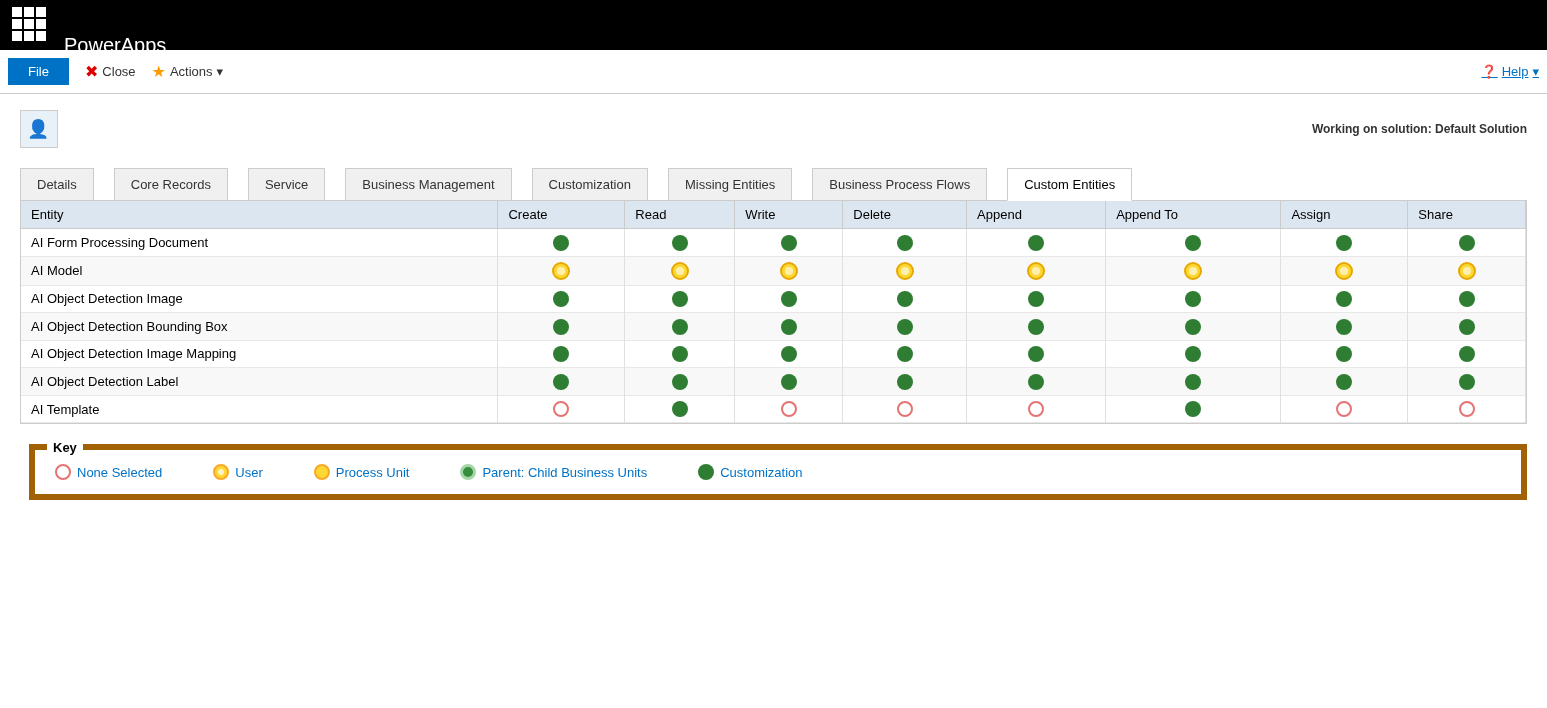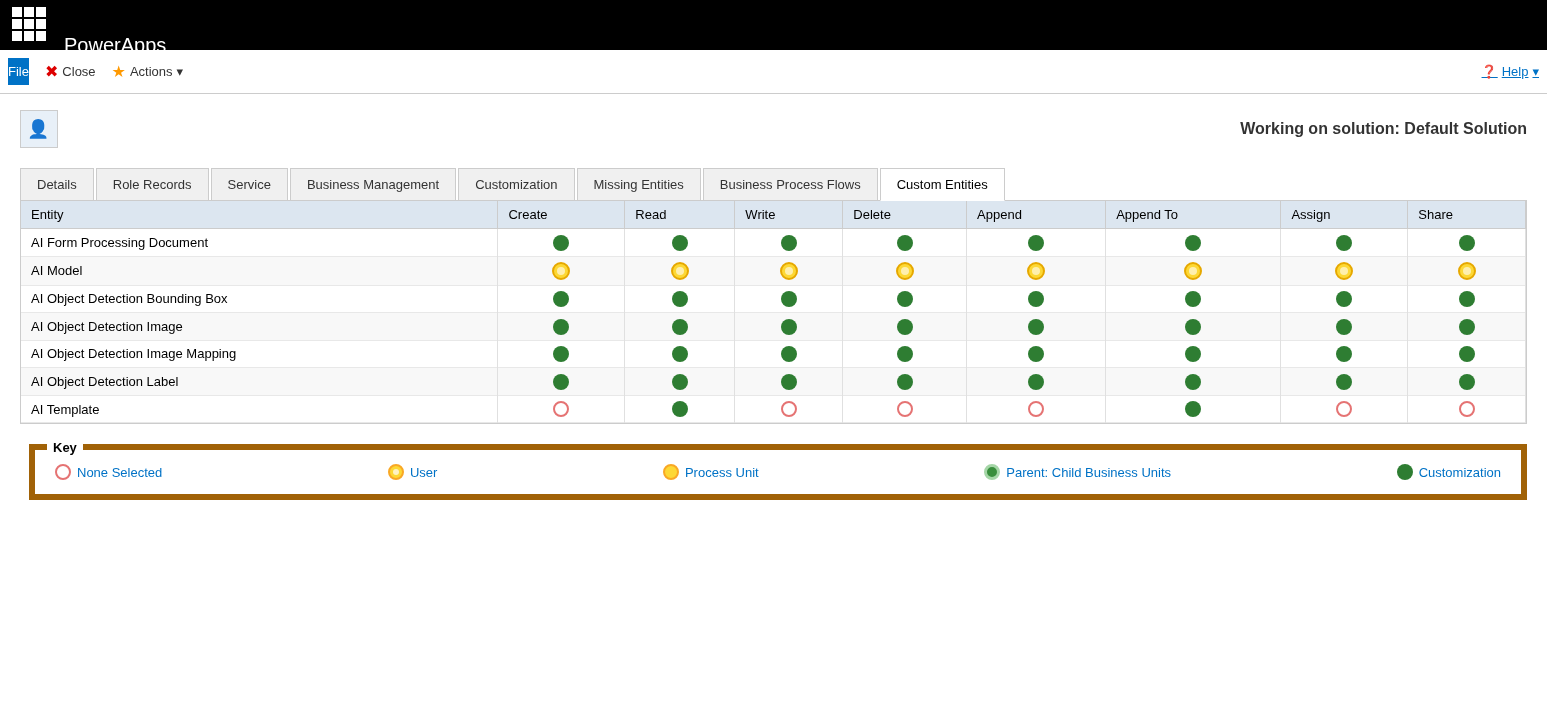--- a/index.html
+++ b/index.html
@@ -30,21 +30,21 @@
       border-bottom: 1px solid #ccc;
       height: 44px;
       display: flex;
       align-items: center;
       padding: 0 8px;
     }
     .file-btn {
       background: #0072c6;
       color: #fff;
       border: none;
-      padding: 6px 0;
+      padding: 6px 20px;
       font-size: 13px;
       cursor: pointer;
       margin-right: 8px;
     }
     .toolbar-btn {
       display: flex;
       align-items: center;
       gap: 4px;
       background: none;
       border: none;
@@ -88,37 +88,37 @@
       gap: 12px;
     }
     .security-icon {
       width: 38px; height: 38px;
       border: 1px solid #ccc;
       background: #e8f0f8;
       display: flex; align-items: center; justify-content: center;
       font-size: 18px;
     }
     .page-title { font-size: 18px; font-weight: bold; color: #000; }
-    .solution-label { font-size: 16px; font-weight: bold; color: #333; }
+    .solution-label { font-size: 12px; font-weight: bold; color: #333; }
 
     
     .tabs {
       display: flex;
       border-bottom: 1px solid #ccc;
       margin-bottom: 0;
     }
     .tab {
       padding: 8px 16px;
       border: 1px solid #ccc;
       border-bottom: none;
       background: #f0f0f0;
       cursor: pointer;
       font-size: 13px;
       color: #333;
-      margin-right: 2px;
+      margin-right: 20px;
     }
     .tab.active {
       background: #fff;
       border-bottom: 1px solid #fff;
       margin-bottom: -1px;
       color: #000;
       font-weight: 500;
     }
 
     
@@ -183,22 +183,21 @@
       top: -10px;
       left: 12px;
       background: #fff;
       padding: 0 6px;
       font-weight: bold;
       font-size: 13px;
     }
     .key-items {
       display: flex;
       align-items: center;
-      gap: 32px;
-      justify-content: space-between;
+      gap: 51px;
     }
     .key-item {
       display: flex;
       align-items: center;
       gap: 6px;
       font-size: 13px;
       color: #0072c6;
     }
 
     
@@ -246,21 +245,21 @@
 
   <div class="page-header">
     <div class="page-title-area">
       <div class="security-icon">👤</div>
     </div>
     <span class="solution-label">Working on solution: Default Solution</span>
   </div>
 
   <div class="tabs" id="tab-bar">
       <div class="tab">Details</div>
-      <div class="tab">Role Records</div>
+      <div class="tab">Core Records</div>
       <div class="tab">Service</div>
       <div class="tab">Business Management</div>
       <div class="tab">Customization</div>
       <div class="tab">Missing Entities</div>
       <div class="tab">Business Process Flows</div>
       <div class="tab active">Custom Entities</div>
     </div>
 
   <div class="table-container">
     <table>
@@ -294,32 +293,32 @@
             <td class="center"><span style="display:inline-block;width:18px;height:18px;border-radius:50%;background:#fdd835;border:2px solid #e6a800;position:relative;vertical-align:middle;"><span style="position:absolute;top:50%;left:50%;transform:translate(-50%,-50%);width:8px;height:8px;border-radius:50%;background:#fff;opacity:0.6;"></span></span></td>
             <td class="center"><span style="display:inline-block;width:18px;height:18px;border-radius:50%;background:#fdd835;border:2px solid #e6a800;position:relative;vertical-align:middle;"><span style="position:absolute;top:50%;left:50%;transform:translate(-50%,-50%);width:8px;height:8px;border-radius:50%;background:#fff;opacity:0.6;"></span></span></td>
             <td class="center"><span style="display:inline-block;width:18px;height:18px;border-radius:50%;background:#fdd835;border:2px solid #e6a800;position:relative;vertical-align:middle;"><span style="position:absolute;top:50%;left:50%;transform:translate(-50%,-50%);width:8px;height:8px;border-radius:50%;background:#fff;opacity:0.6;"></span></span></td>
             <td class="center"><span style="display:inline-block;width:18px;height:18px;border-radius:50%;background:#fdd835;border:2px solid #e6a800;position:relative;vertical-align:middle;"><span style="position:absolute;top:50%;left:50%;transform:translate(-50%,-50%);width:8px;height:8px;border-radius:50%;background:#fff;opacity:0.6;"></span></span></td>
             <td class="center"><span style="display:inline-block;width:18px;height:18px;border-radius:50%;background:#fdd835;border:2px solid #e6a800;position:relative;vertical-align:middle;"><span style="position:absolute;top:50%;left:50%;transform:translate(-50%,-50%);width:8px;height:8px;border-radius:50%;background:#fff;opacity:0.6;"></span></span></td>
             <td class="center"><span style="display:inline-block;width:18px;height:18px;border-radius:50%;background:#fdd835;border:2px solid #e6a800;position:relative;vertical-align:middle;"><span style="position:absolute;top:50%;left:50%;transform:translate(-50%,-50%);width:8px;height:8px;border-radius:50%;background:#fff;opacity:0.6;"></span></span></td>
             <td class="center"><span style="display:inline-block;width:18px;height:18px;border-radius:50%;background:#fdd835;border:2px solid #e6a800;position:relative;vertical-align:middle;"><span style="position:absolute;top:50%;left:50%;transform:translate(-50%,-50%);width:8px;height:8px;border-radius:50%;background:#fff;opacity:0.6;"></span></span></td>
             <td class="center"><span style="display:inline-block;width:18px;height:18px;border-radius:50%;background:#fdd835;border:2px solid #e6a800;position:relative;vertical-align:middle;"><span style="position:absolute;top:50%;left:50%;transform:translate(-50%,-50%);width:8px;height:8px;border-radius:50%;background:#fff;opacity:0.6;"></span></span></td>
           </tr>
           <tr>
+            <td>AI Object Detection Image</td>
+            <td class="center"><span class="circle circle-green-full"></span></td>
+            <td class="center"><span class="circle circle-green-full"></span></td>
+            <td class="center"><span class="circle circle-green-full"></span></td>
+            <td class="center"><span class="circle circle-green-full"></span></td>
+            <td class="center"><span class="circle circle-green-full"></span></td>
+            <td class="center"><span class="circle circle-green-full"></span></td>
+            <td class="center"><span class="circle circle-green-full"></span></td>
+            <td class="center"><span class="circle circle-green-full"></span></td>
+          </tr>
+          <tr>
             <td>AI Object Detection Bounding Box</td>
-            <td class="center"><span class="circle circle-green-full"></span></td>
-            <td class="center"><span class="circle circle-green-full"></span></td>
-            <td class="center"><span class="circle circle-green-full"></span></td>
-            <td class="center"><span class="circle circle-green-full"></span></td>
-            <td class="center"><span class="circle circle-green-full"></span></td>
-            <td class="center"><span class="circle circle-green-full"></span></td>
-            <td class="center"><span class="circle circle-green-full"></span></td>
-            <td class="center"><span class="circle circle-green-full"></span></td>
-          </tr>
-          <tr>
-            <td>AI Object Detection Image</td>
             <td class="center"><span class="circle circle-green-full"></span></td>
             <td class="center"><span class="circle circle-green-full"></span></td>
             <td class="center"><span class="circle circle-green-full"></span></td>
             <td class="center"><span class="circle circle-green-full"></span></td>
             <td class="center"><span class="circle circle-green-full"></span></td>
             <td class="center"><span class="circle circle-green-full"></span></td>
             <td class="center"><span class="circle circle-green-full"></span></td>
             <td class="center"><span class="circle circle-green-full"></span></td>
           </tr>
           <tr>

